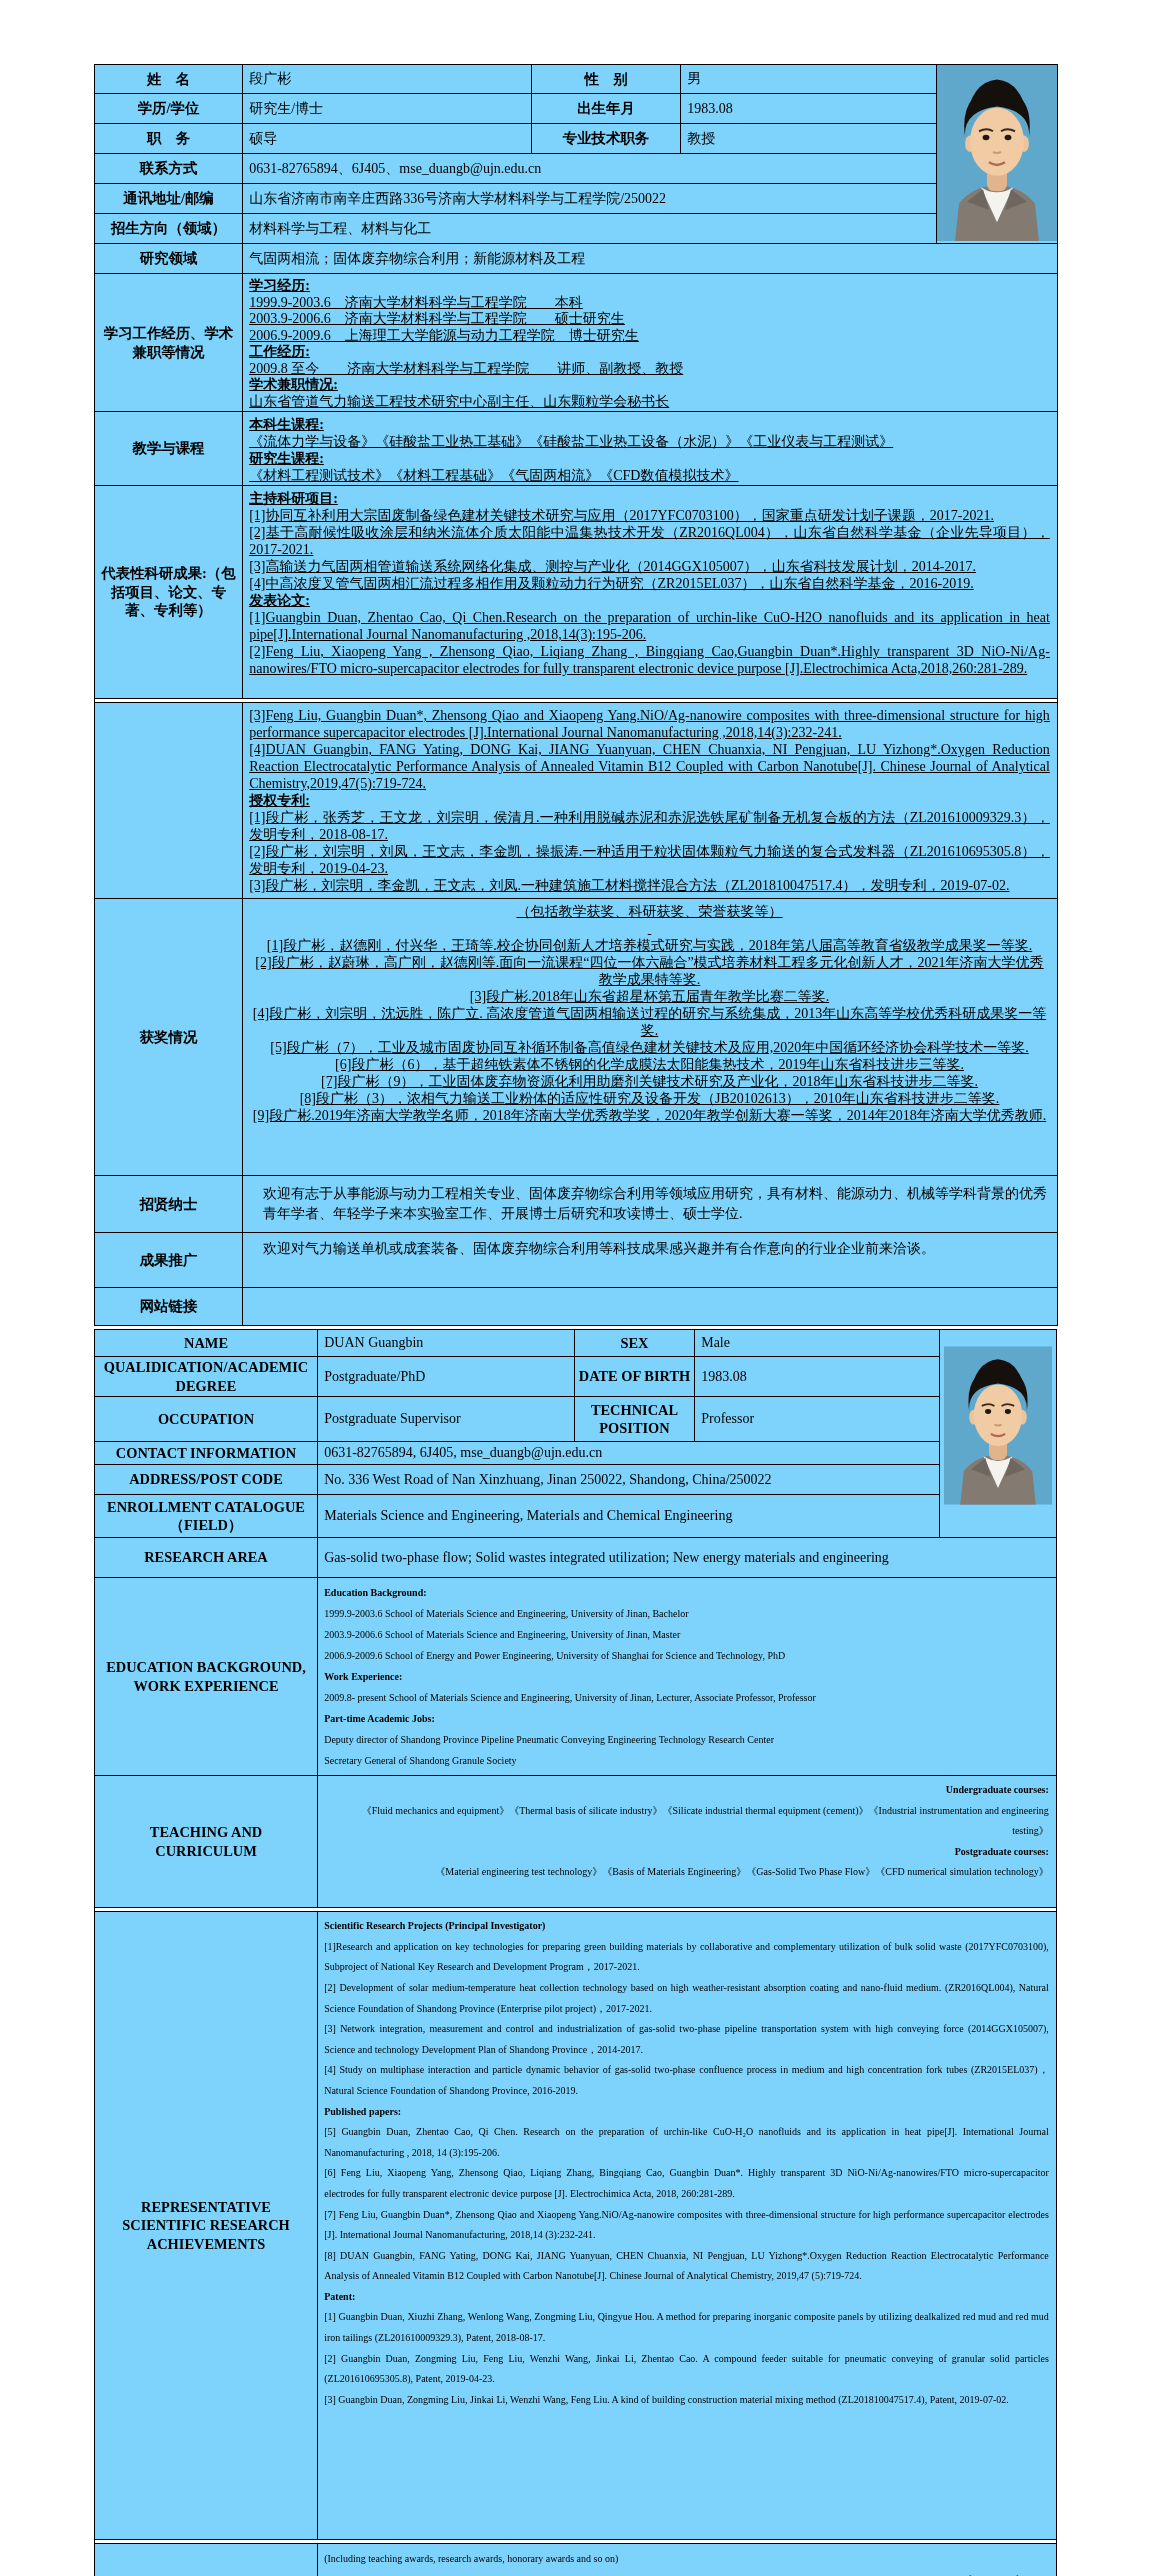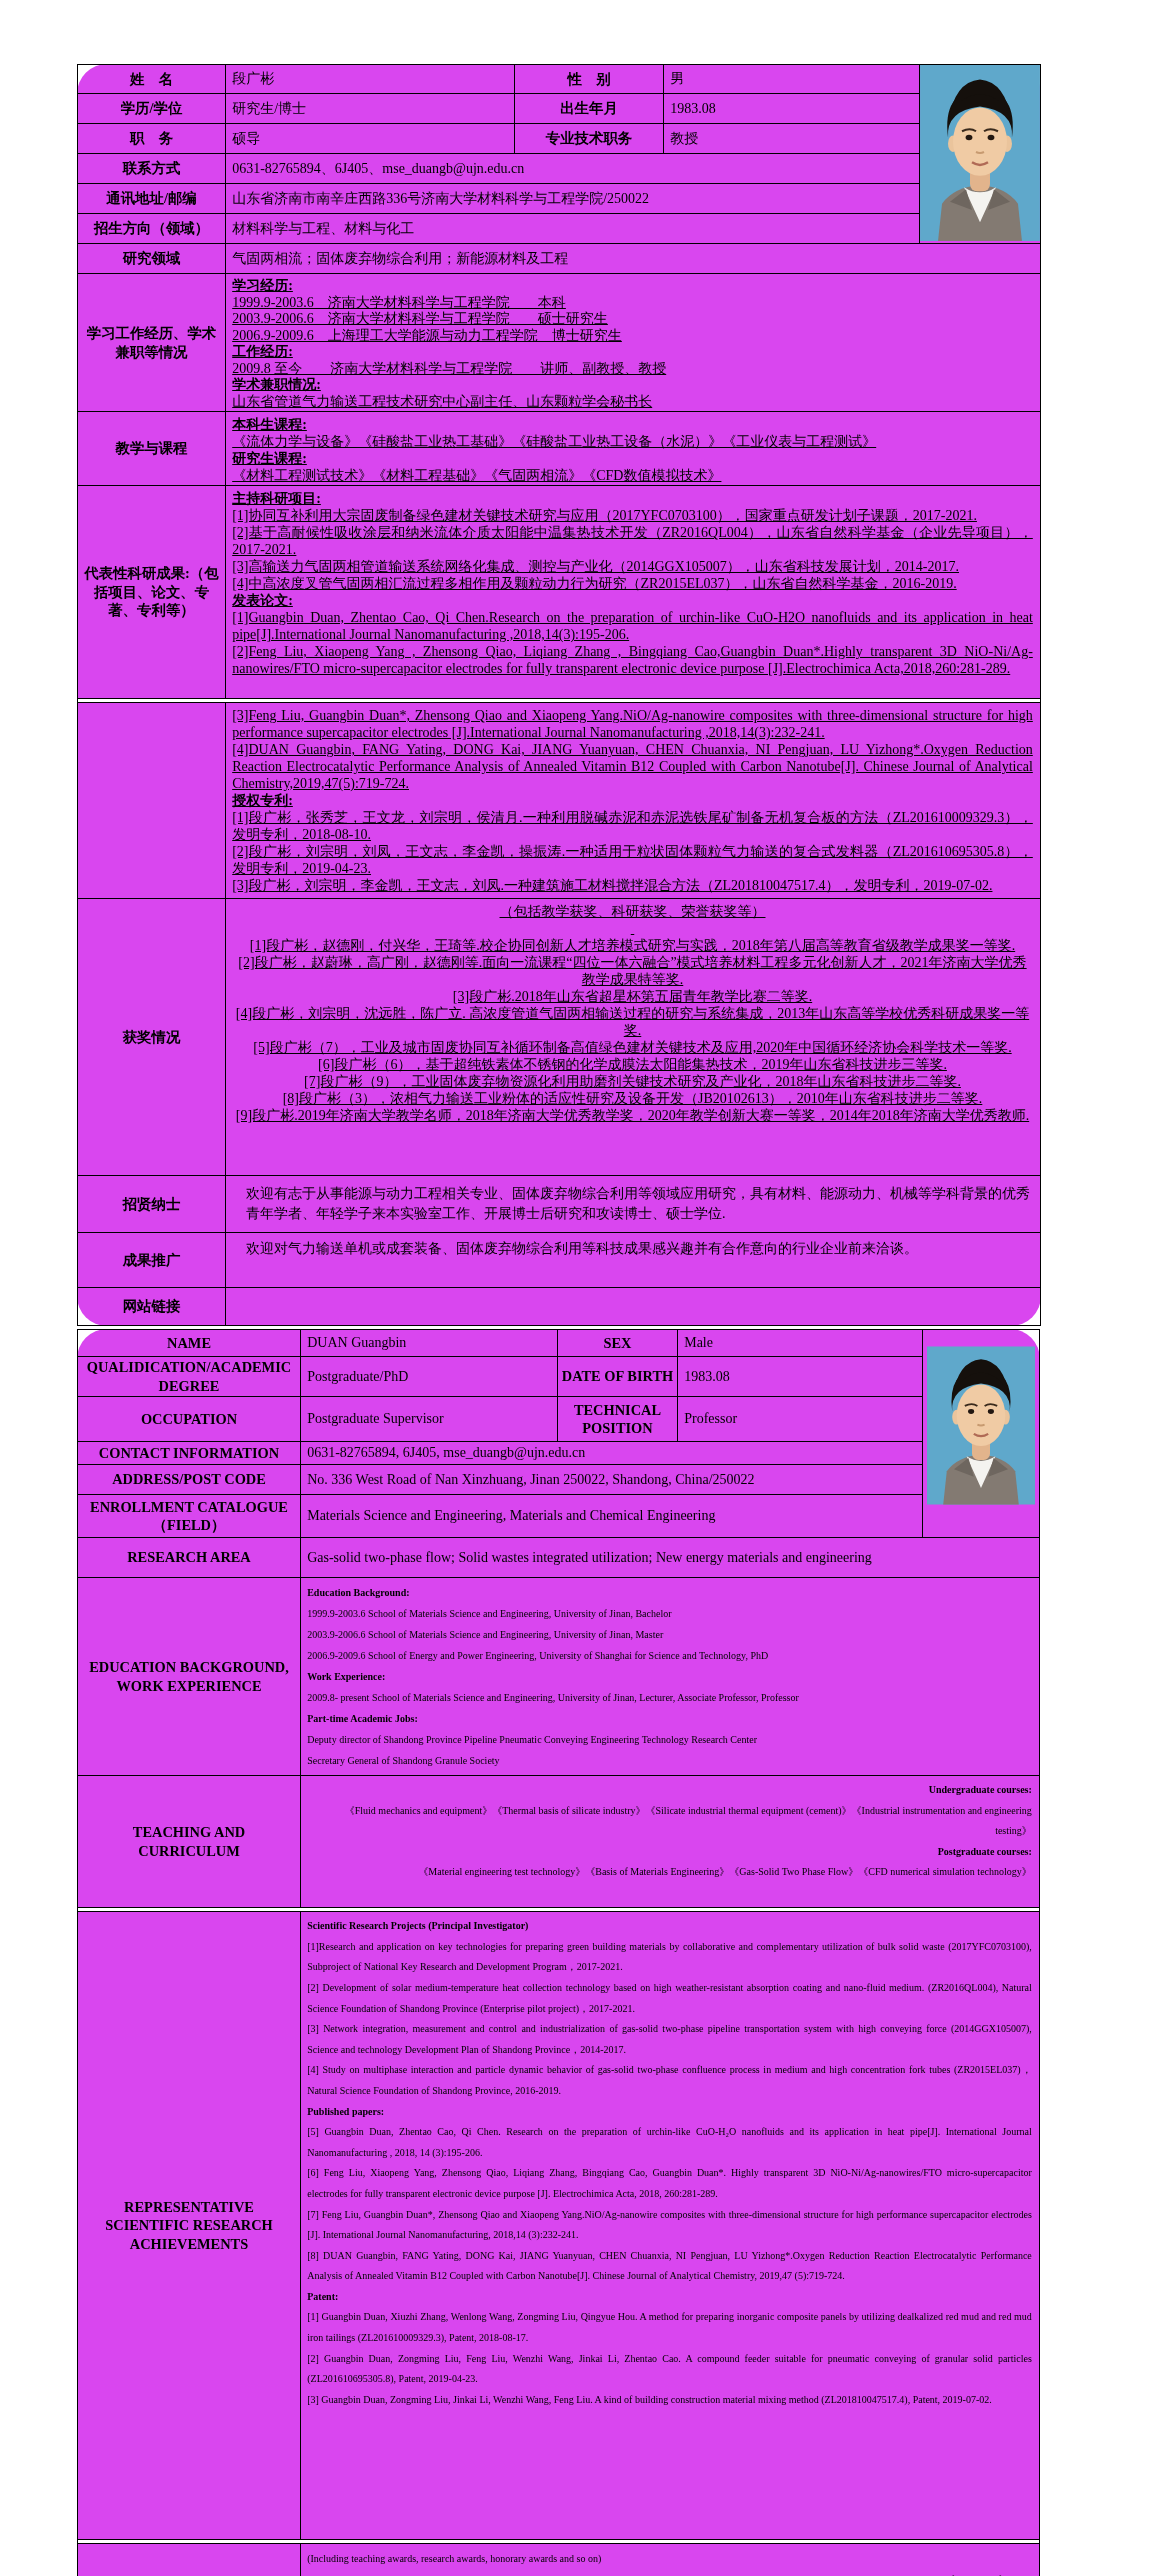--- a/index.html
+++ b/index.html
@@ -1,18 +1,18 @@
 <!DOCTYPE html>
 <html style="font-size:8.2px"><head>
 <meta charset="utf-8">
 <style>
   html,body{margin:0;padding:0;background:#ffffff;}
   body{width:1157px;height:3244px;position:relative;font-family:"Liberation Serif","DejaVu Serif",serif;color:#000;}
   .page{position:absolute;inset:0;background:#fff;}
-  table.tbl{position:absolute;left:77px;width:963px;border-collapse:collapse;table-layout:fixed;background:#d946ef;border-radius:30px;}
+  table.tbl{position:absolute;left:94px;width:963px;border-collapse:collapse;table-layout:fixed;background:#7dd3fc;}
   td{border:1px solid #000;vertical-align:middle;padding:0;}
   td.lab{text-align:center;font-weight:bold;font-size:14.4px;line-height:18.5px;padding:1px 3.1px;}
   td.val{font-size:14px;padding:1px 6.2px;text-align:left;}
   td.cont{vertical-align:top;padding:4.1px 7.2px 0 6.2px;}
   .cw{overflow:hidden;text-align:justify;}
   .ln{min-height:1em;}
   .ln.b{font-weight:bold;}
   .zh-body .cw{font-size:14px;text-decoration:underline;}
   .en-body .cw{font-size:10px;}
   tr.pgbrk td{height:3.1px;border-top:1px solid #000;border-bottom:1px solid #000;border-left:1px solid #000;border-right:1px solid #000;background:#fff;padding:0;}
@@ -141,21 +141,21 @@
     <tr class="pgbrk">
           <td colspan="5"></td>
         </tr>
     <tr style="height:196px">
       <td class="lab"></td>
       <td class="cont" colspan="4">
         <div class="cw" style="height:189px;line-height:17px">
               <div class="ln">[3]Feng Liu, Guangbin Duan*, Zhensong Qiao and Xiaopeng Yang.NiO/Ag-nanowire composites with three-dimensional structure for high performance supercapacitor electrodes [J].International Journal Nanomanufacturing ,2018,14(3):232-241.</div>
               <div class="ln">[4]DUAN Guangbin, FANG Yating, DONG Kai, JIANG Yuanyuan, CHEN Chuanxia, NI Pengjuan, LU Yizhong*.Oxygen Reduction Reaction Electrocatalytic Performance Analysis of Annealed Vitamin B12 Coupled with Carbon Nanotube[J]. Chinese Journal of Analytical Chemistry,2019,47(5):719-724.</div>
               <div class="ln b">授权专利:</div>
-              <div class="ln">[1]段广彬，张秀芝，王文龙，刘宗明，侯清月.一种利用脱碱赤泥和赤泥选铁尾矿制备无机复合板的方法（ZL201610009329.3），发明专利，2018-08-10.</div>
+              <div class="ln">[1]段广彬，张秀芝，王文龙，刘宗明，侯清月.一种利用脱碱赤泥和赤泥选铁尾矿制备无机复合板的方法（ZL201610009329.3），发明专利，2018-08-17.</div>
               <div class="ln">[2]段广彬，刘宗明，刘凤，王文志，李金凯，操振涛.一种适用于粒状固体颗粒气力输送的复合式发料器（ZL201610695305.8），发明专利，2019-04-23.</div>
               <div class="ln">[3]段广彬，刘宗明，李金凯，王文志，刘凤.一种建筑施工材料搅拌混合方法（ZL201810047517.4），发明专利，2019-07-02.</div>
             </div>
       </td>
     </tr>
     <tr style="height:277px">
       <td class="lab">获奖情况</td>
       <td class="cont" colspan="4">
         <div class="cw" style="height:270px;line-height:17px;text-align:center">
               <div class="ln">（包括教学获奖、科研获奖、荣誉获奖等）</div>

